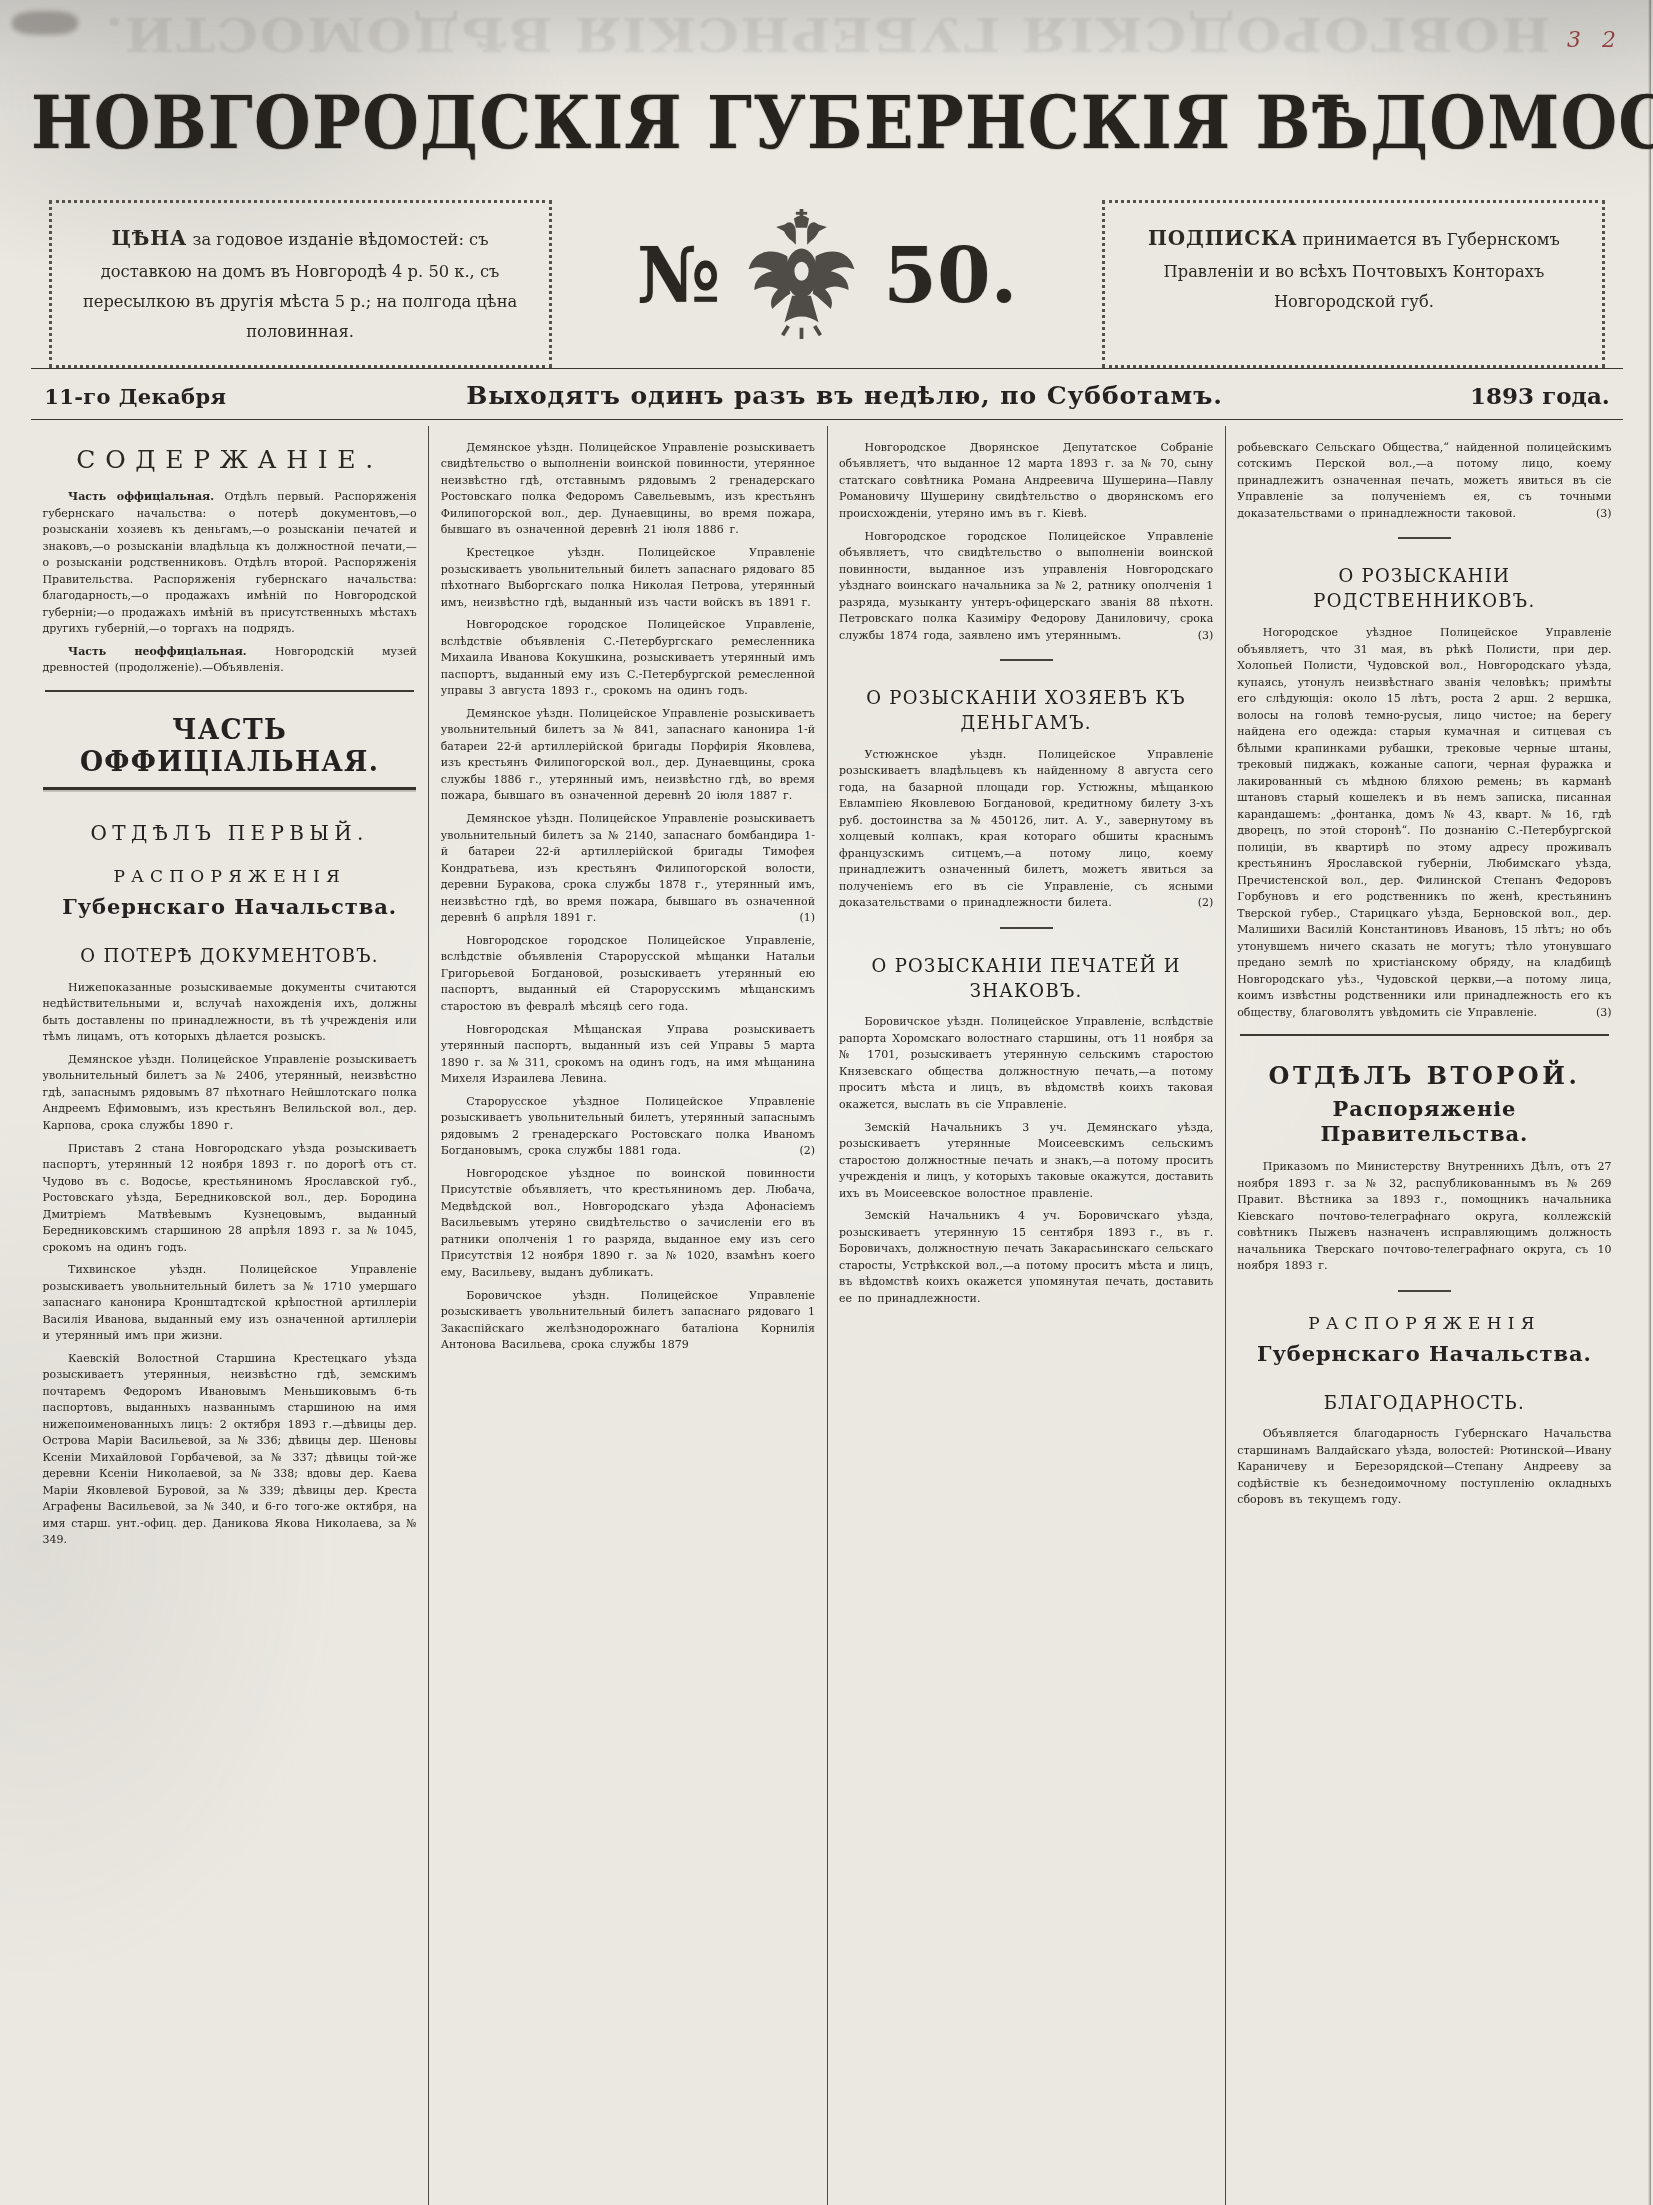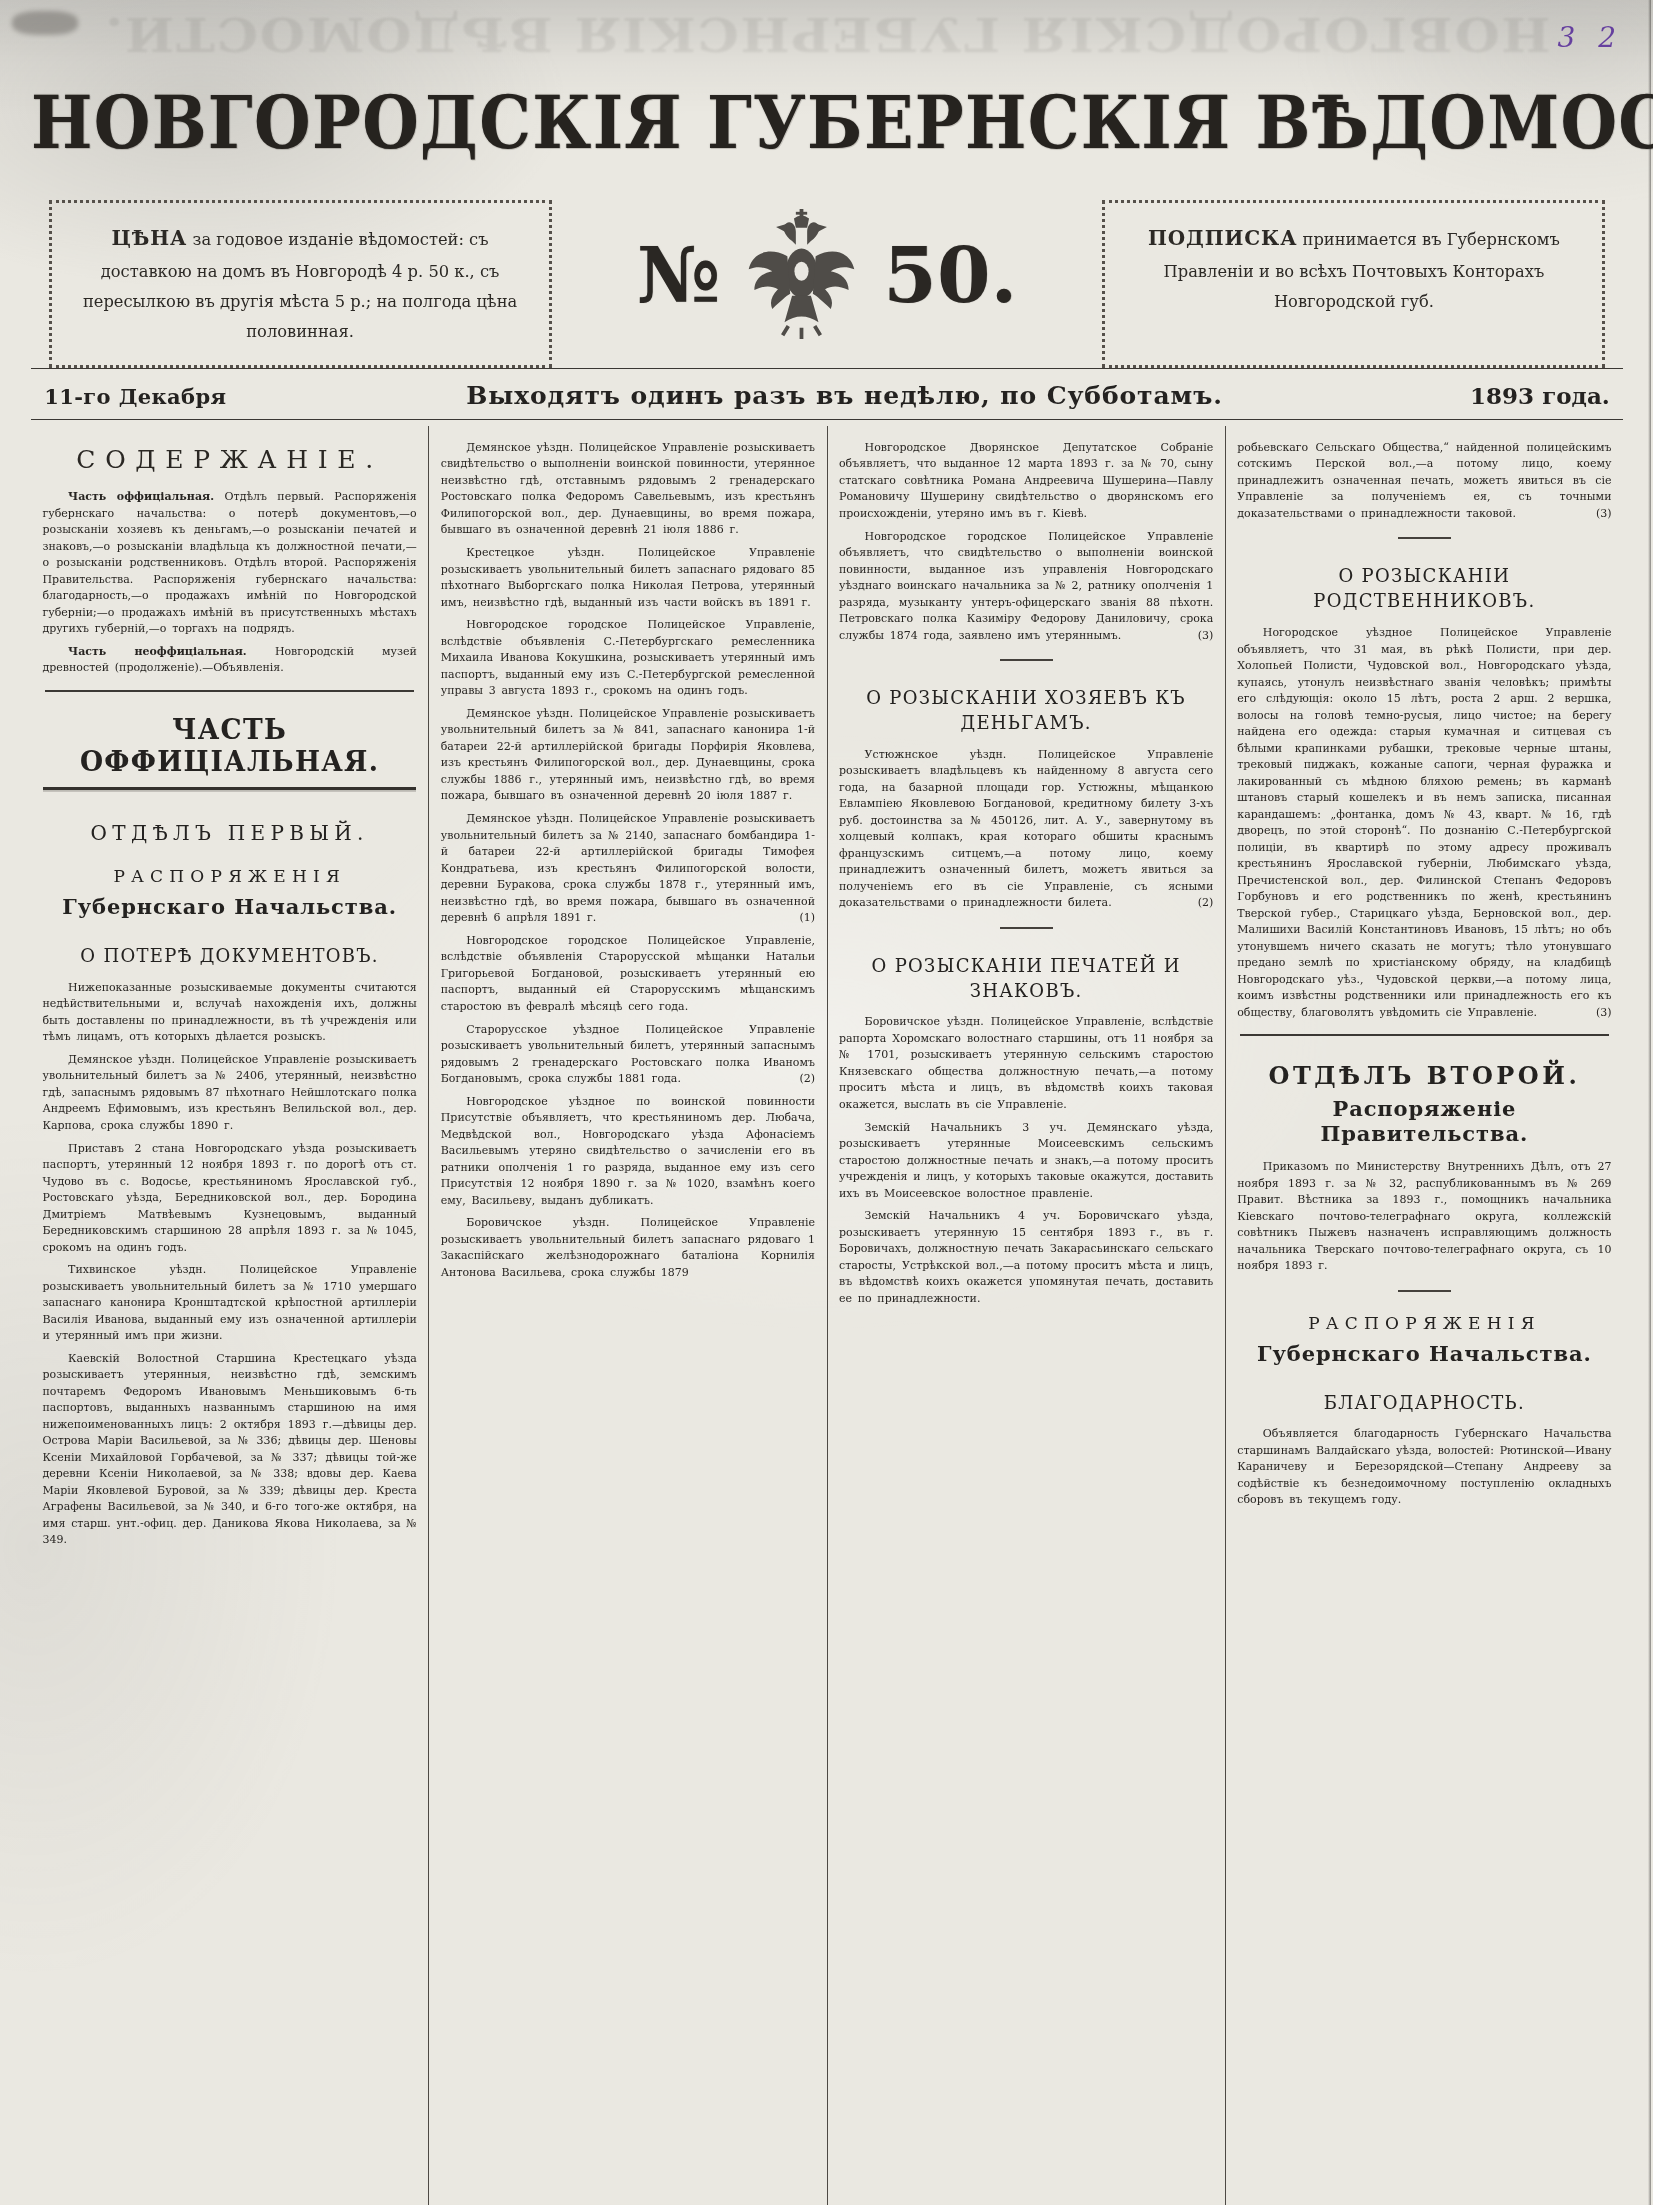--- a/index.html
+++ b/index.html
@@ -10,21 +10,21 @@
       radial-gradient(ellipse 529px 265px at 12% 4%, rgba(90,90,90,.18), transparent 70%),
       radial-gradient(ellipse 397px 221px at 95% 2%, rgba(120,120,120,.12), transparent 70%),
       radial-gradient(ellipse 706px 397px at 50% 40%, rgba(255,255,255,.35), transparent 75%),
       radial-gradient(ellipse 441px 617px at 2% 60%, rgba(110,110,110,.10), transparent 70%),
       linear-gradient(180deg, rgba(120,120,120,.28) 0px, rgba(120,120,120,.08) 62px, transparent 115px);
     font-family:"DejaVu Serif","Liberation Serif",serif;
     color:#242220;
   }
   .edge-right{position:absolute;top:0;right:2.6px;width:3.1px;height:100%;background:linear-gradient(90deg,transparent,#3a3835);opacity:.55;}
   .corner-smudge{position:absolute;top:10.6px;left:12.3px;width:66px;height:24px;background:#403c38;opacity:.35;filter:blur(2.6px);border-radius:40%;}
-  .page-mark{position:absolute;top:21px;right:31px;font-size:28px;color:#4c1d95;letter-spacing:7px;font-style:italic;opacity:.8;}
+  .page-mark{position:absolute;top:27px;right:31px;font-size:22px;color:#7f1d1d;letter-spacing:7px;font-style:italic;opacity:.8;}
   .ghost-masthead{
     position:absolute;top:4.4px;left:0;width:100%;text-align:center;
     font-size:52px;font-weight:bold;letter-spacing:1.8px;color:#4a4743;
     transform:rotate(180deg) scaleY(.9);opacity:.10;filter:blur(0.9px);white-space:nowrap;
   }
   .sheet{position:absolute;top:0;left:0;width:100%;height:100%;padding:17.6px 31px;box-sizing:border-box;}
 
   
   .masthead{
     margin-top:66px;text-align:center;font-weight:bold;
@@ -148,20 +148,21 @@
         <div class="blk para">Тихвинское уѣздн. Полицейское Управленіе розыскиваетъ увольнительный билетъ за № 1710 умершаго запаснаго канонира Кронштадтской крѣпостной артиллеріи Василія Иванова, выданный ему изъ означенной артиллеріи и утерянный имъ при жизни.</div>
         <div class="blk para">Каевскій Волостной Старшина Крестецкаго уѣзда розыскиваетъ утерянныя, неизвѣстно гдѣ, земскимъ почтаремъ Федоромъ Ивановымъ Меньшиковымъ 6-ть паспортовъ, выданныхъ названнымъ старшиною на имя нижепоименованныхъ лицъ: 2 октября 1893 г.—дѣвицы дер. Острова Маріи Васильевой, за № 336; дѣвицы дер. Шеновы Ксеніи Михайловой Горбачевой, за № 337; дѣвицы той-же деревни Ксеніи Николаевой, за № 338; вдовы дер. Каева Маріи Яковлевой Буровой, за № 339; дѣвицы дер. Креста Аграфены Васильевой, за № 340, и 6-го того-же октября, на имя старш. унт.-офиц. дер. Даникова Якова Николаева, за № 349.</div>
       </div>
       <div class="col">
         <div class="blk para">Демянское уѣздн. Полицейское Управленіе розыскиваетъ свидѣтельство о выполненіи воинской повинности, утерянное неизвѣстно гдѣ, отставнымъ рядовымъ 2 гренадерскаго Ростовскаго полка Федоромъ Савельевымъ, изъ крестьянъ Филипогорской вол., дер. Дунаевщины, во время пожара, бывшаго въ означенной деревнѣ 21 іюля 1886 г.</div>
         <div class="blk para">Крестецкое уѣздн. Полицейское Управленіе розыскиваетъ увольнительный билетъ запаснаго рядоваго 85 пѣхотнаго Выборгскаго полка Николая Петрова, утерянный имъ, неизвѣстно гдѣ, выданный изъ части войскъ въ 1891 г.</div>
         <div class="blk para">Новгородское городское Полицейское Управленіе, вслѣдствіе объявленія С.-Петербургскаго ремесленника Михаила Иванова Кокушкина, розыскиваетъ утерянный имъ паспортъ, выданный ему изъ С.-Петербургской ремесленной управы 3 августа 1893 г., срокомъ на одинъ годъ.</div>
         <div class="blk para">Демянское уѣздн. Полицейское Управленіе розыскиваетъ увольнительный билетъ за № 841, запаснаго канонира 1-й батареи 22-й артиллерійской бригады Порфирія Яковлева, изъ крестьянъ Филипогорской вол., дер. Дунаевщины, срока службы 1886 г., утерянный имъ, неизвѣстно гдѣ, во время пожара, бывшаго въ означенной деревнѣ 20 іюля 1887 г.</div>
         <div class="blk para">Демянское уѣздн. Полицейское Управленіе розыскиваетъ увольнительный билетъ за № 2140, запаснаго бомбандира 1-й батареи 22-й артиллерійской бригады Тимофея Кондратьева, изъ крестьянъ Филипогорской волости, деревни Буракова, срока службы 1878 г., утерянный имъ, неизвѣстно гдѣ, во время пожара, бывшаго въ означенной деревнѣ 6 апрѣля 1891 г.<span class="mark"> (1)</span></div>
         <div class="blk para">Новгородское городское Полицейское Управленіе, вслѣдствіе объявленія Старорусской мѣщанки Натальи Григорьевой Богдановой, розыскиваетъ утерянный ею паспортъ, выданный ей Старорусскимъ мѣщанскимъ старостою въ февралѣ мѣсяцѣ сего года.</div>
+        <div class="blk para">Новгородская Мѣщанская Управа розыскиваетъ утерянный паспортъ, выданный изъ сей Управы 5 марта 1890 г. за № 311, срокомъ на одинъ годъ, на имя мѣщанина Михеля Израилева Левина.</div>
         <div class="blk para">Старорусское уѣздное Полицейское Управленіе розыскиваетъ увольнительный билетъ, утерянный запаснымъ рядовымъ 2 гренадерскаго Ростовскаго полка Иваномъ Богдановымъ, срока службы 1881 года.<span class="mark"> (2)</span></div>
         <div class="blk para">Новгородское уѣздное по воинской повинности Присутствіе объявляетъ, что крестьяниномъ дер. Любача, Медвѣдской вол., Новгородскаго уѣзда Афонасіемъ Васильевымъ утеряно свидѣтельство о зачисленіи его въ ратники ополченія 1 го разряда, выданное ему изъ сего Присутствія 12 ноября 1890 г. за № 1020, взамѣнъ коего ему, Васильеву, выданъ дубликатъ.</div>
         <div class="blk para">Боровичское уѣздн. Полицейское Управленіе розыскиваетъ увольнительный билетъ запаснаго рядоваго 1 Закаспійскаго желѣзнодорожнаго баталіона Корнилія Антонова Васильева, срока службы 1879</div>
       </div>
       <div class="col">
         <div class="blk para">Новгородское Дворянское Депутатское Собраніе объявляетъ, что выданное 12 марта 1893 г. за № 70, сыну статскаго совѣтника Романа Андреевича Шушерина—Павлу Романовичу Шушерину свидѣтельство о дворянскомъ его происхожденіи, утеряно имъ въ г. Кіевѣ.</div>
         <div class="blk para">Новгородское городское Полицейское Управленіе объявляетъ, что свидѣтельство о выполненіи воинской повинности, выданное изъ управленія Новгородскаго уѣзднаго воинскаго начальника за № 2, ратнику ополченія 1 разряда, музыканту унтеръ-офицерскаго званія 88 пѣхотн. Петровскаго полка Казиміру Федорову Даниловичу, срока службы 1874 года, заявлено имъ утеряннымъ.<span class="mark"> (3)</span></div>
         <div class="blk divider"></div>
         <div class="blk article">О РОЗЫСКАНІИ ХОЗЯЕВЪ КЪ ДЕНЬГАМЪ.</div>
         <div class="blk para">Устюжнское уѣздн. Полицейское Управленіе розыскиваетъ владѣльцевъ къ найденному 8 августа сего года, на базарной площади гор. Устюжны, мѣщанкою Евлампіею Яковлевою Богдановой, кредитному билету 3-хъ руб. достоинства за № 450126, лит. А. У., завернутому въ холцевый колпакъ, края котораго обшиты краснымъ французскимъ ситцемъ,—а потому лицо, коему принадлежитъ означенный билетъ, можетъ явиться за полученіемъ его въ сіе Управленіе, съ ясными доказательствами о принадлежности билета.<span class="mark"> (2)</span></div>

